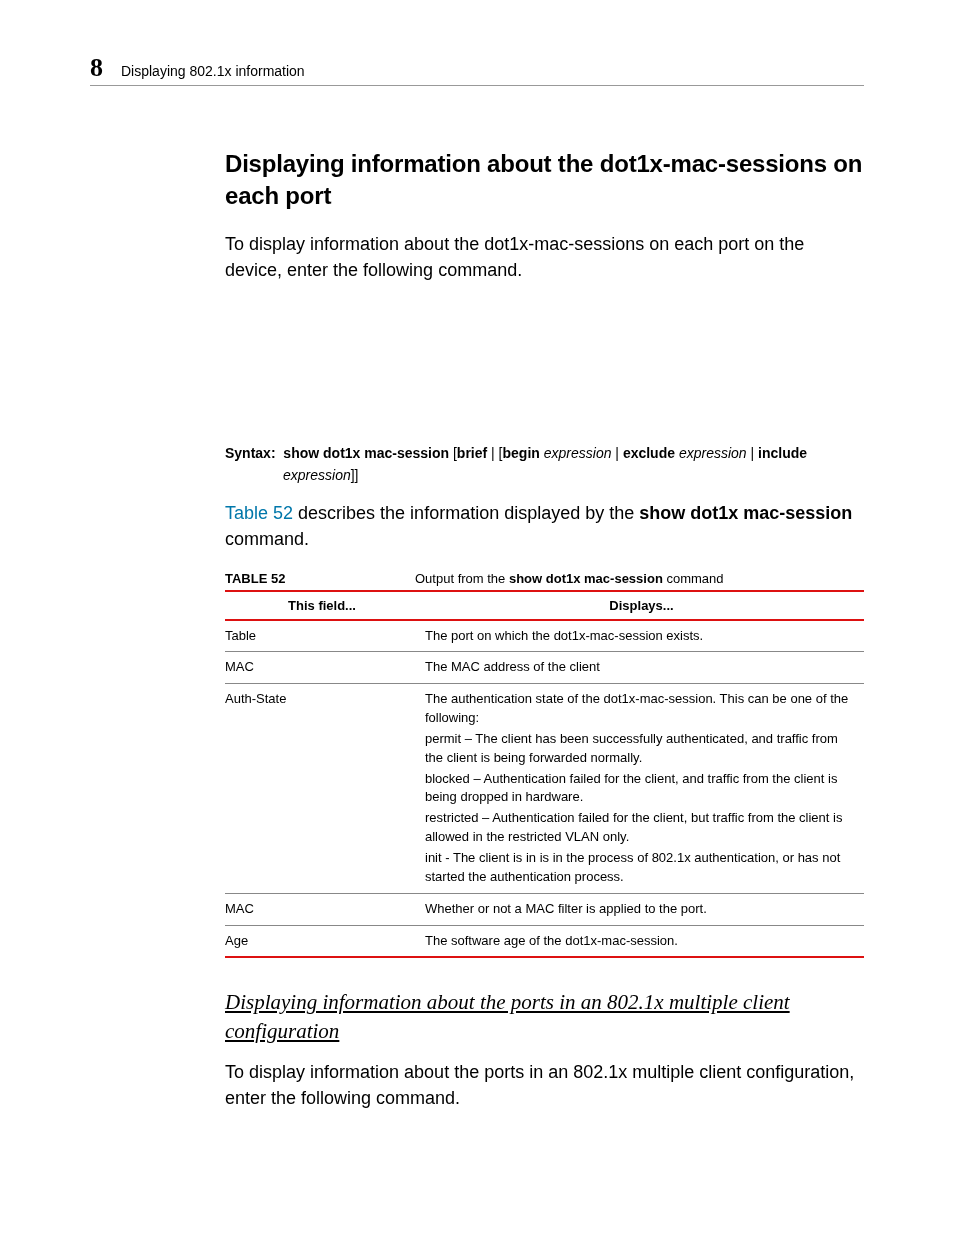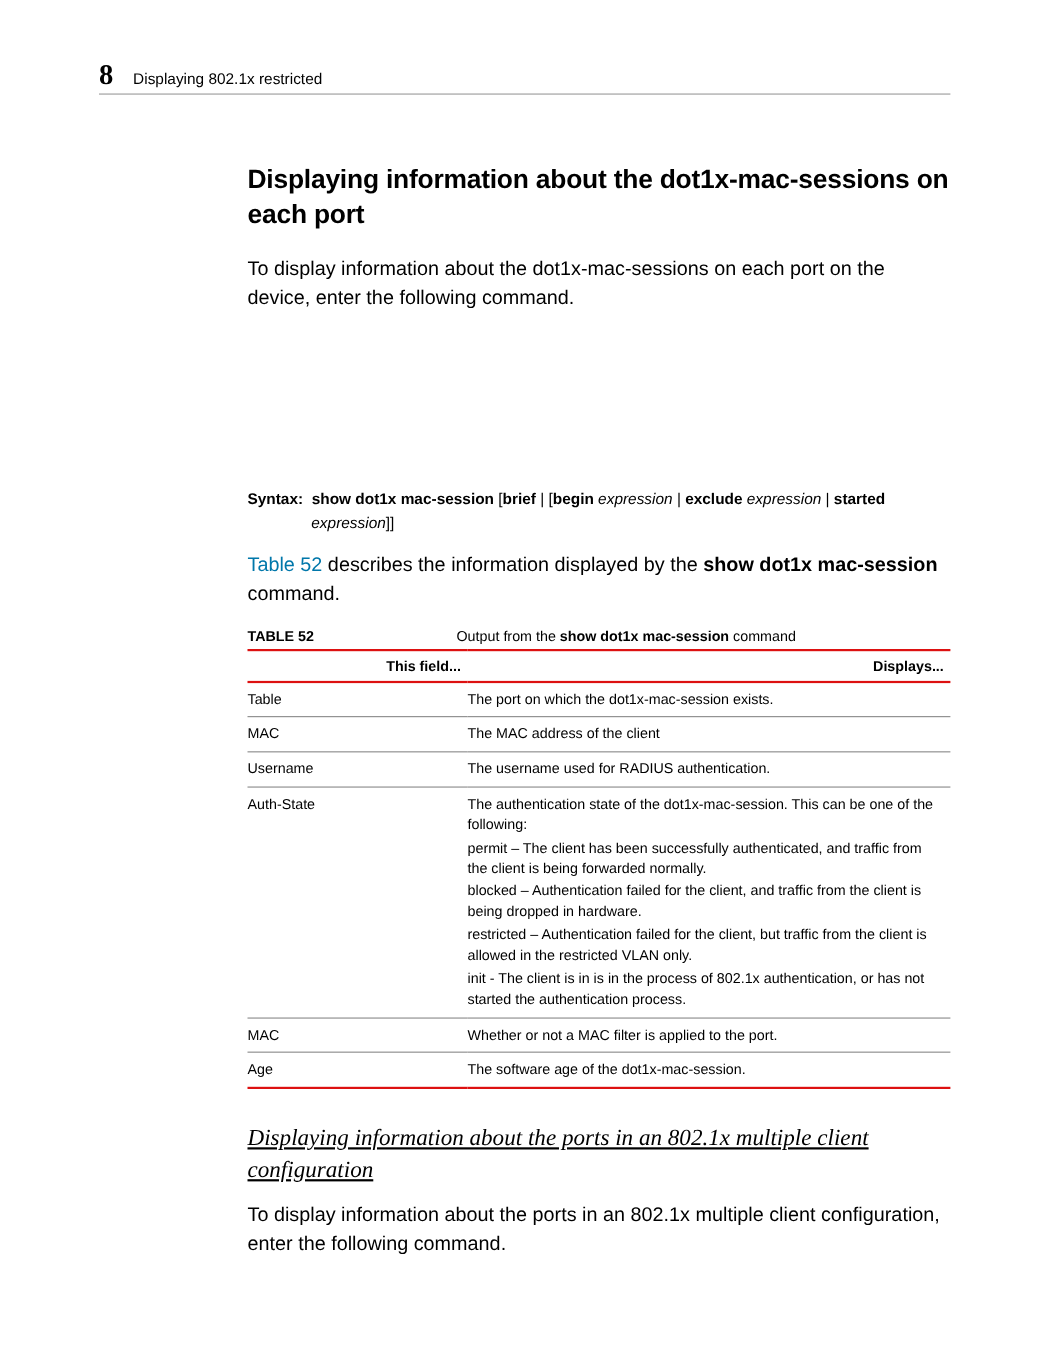--- a/index.html
+++ b/index.html
@@ -77,21 +77,21 @@
     display: inline-block;
     width: 190px;
   }
   .table-caption .tcmd { font-weight: bold; }
   table.doc {
     border-collapse: collapse;
     width: 100%;
     font-size: 13px;
   }
   table.doc th {
-    text-align: right;
+    text-align: center;
     font-weight: bold;
     border-top: 2px solid #d11;
     border-bottom: 2px solid #d11;
     padding: 6px 6px 6px 0;
     vertical-align: top;
     margin-left: 40px;
   }
   table.doc td {
     border-bottom: 1px solid #888;
     padding: 6px 6px 6px 0;
@@ -113,32 +113,32 @@
     text-decoration: underline;
   }
 </style>
 </head>
 <body>
 
 <div class="page">
 
   <div class="header-row">
     <div class="chapter-num">8</div>
-    <div class="chapter-title">Displaying 802.1x restricted</div>
+    <div class="chapter-title">Displaying 802.1x information</div>
   </div>
 
   <div class="content">
 
     <h1 class="section">Displaying information about the dot1x-mac-sessions on each port</h1>
 
     <p class="body">To display information about the dot1x-mac-sessions on each port on the device, enter the following command.</p>
 
     <div class="syntax-block">
       <span class="syntax-label">Syntax:</span>&nbsp;
-      <span class="syntax-cmd">show dot1x mac-session</span><span> [</span><span class="syntax-cmd">brief</span><span> | [</span><span class="syntax-cmd">begin</span><span class="syntax-arg"> expression</span><span> | </span><span class="syntax-cmd">exclude</span><span class="syntax-arg"> expression</span><span> | </span><span class="syntax-cmd">started</span>
+      <span class="syntax-cmd">show dot1x mac-session</span><span> [</span><span class="syntax-cmd">brief</span><span> | [</span><span class="syntax-cmd">begin</span><span class="syntax-arg"> expression</span><span> | </span><span class="syntax-cmd">exclude</span><span class="syntax-arg"> expression</span><span> | </span><span class="syntax-cmd">include</span>
       <div class="syntax-indent">
         <span class="syntax-arg">expression</span><span>]]</span>
       </div>
     </div>
 
     <p class="body" style="margin-top:14px;">
       <span class="table-ref">Table 52</span><span> describes the information displayed by the </span><b>show dot1x mac-session</b><span> command.</span>
     </p>
 
     <div class="table-caption">
@@ -163,26 +163,20 @@
               <div class="cell-para">The port on which the dot1x-mac-session exists.</div>
             </td>
           </tr>
           <tr>
             <td>MAC</td>
             <td>
               <div class="cell-para">The MAC address of the client</div>
             </td>
           </tr>
           <tr>
-            <td>Username</td>
-            <td>
-              <div class="cell-para">The username used for RADIUS authentication.</div>
-            </td>
-          </tr>
-          <tr>
             <td>Auth-State</td>
             <td>
               <div class="cell-para">The authentication state of the dot1x-mac-session.  This can be one of the following:</div>
               <div class="cell-para">permit – The client has been successfully authenticated, and traffic from the client is being forwarded normally.</div>
               <div class="cell-para">blocked – Authentication failed for the client, and traffic from the client is being dropped in hardware.</div>
               <div class="cell-para">restricted – Authentication failed for the client, but traffic from the client is allowed in the restricted VLAN only.</div>
               <div class="cell-para">init - The client is in is in the process of 802.1x authentication, or has not started the authentication process.</div>
             </td>
           </tr>
           <tr>

